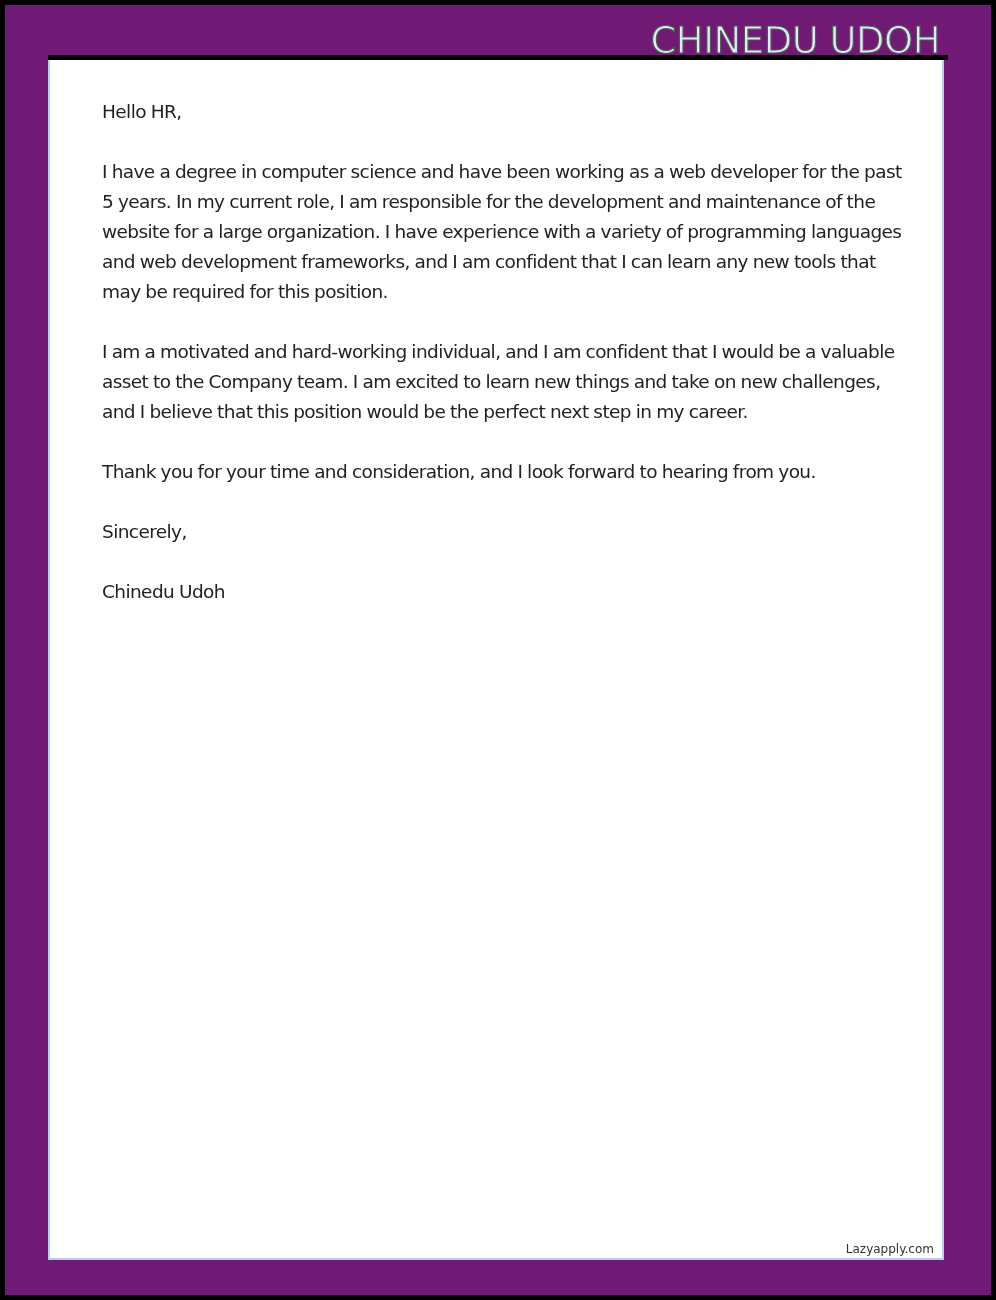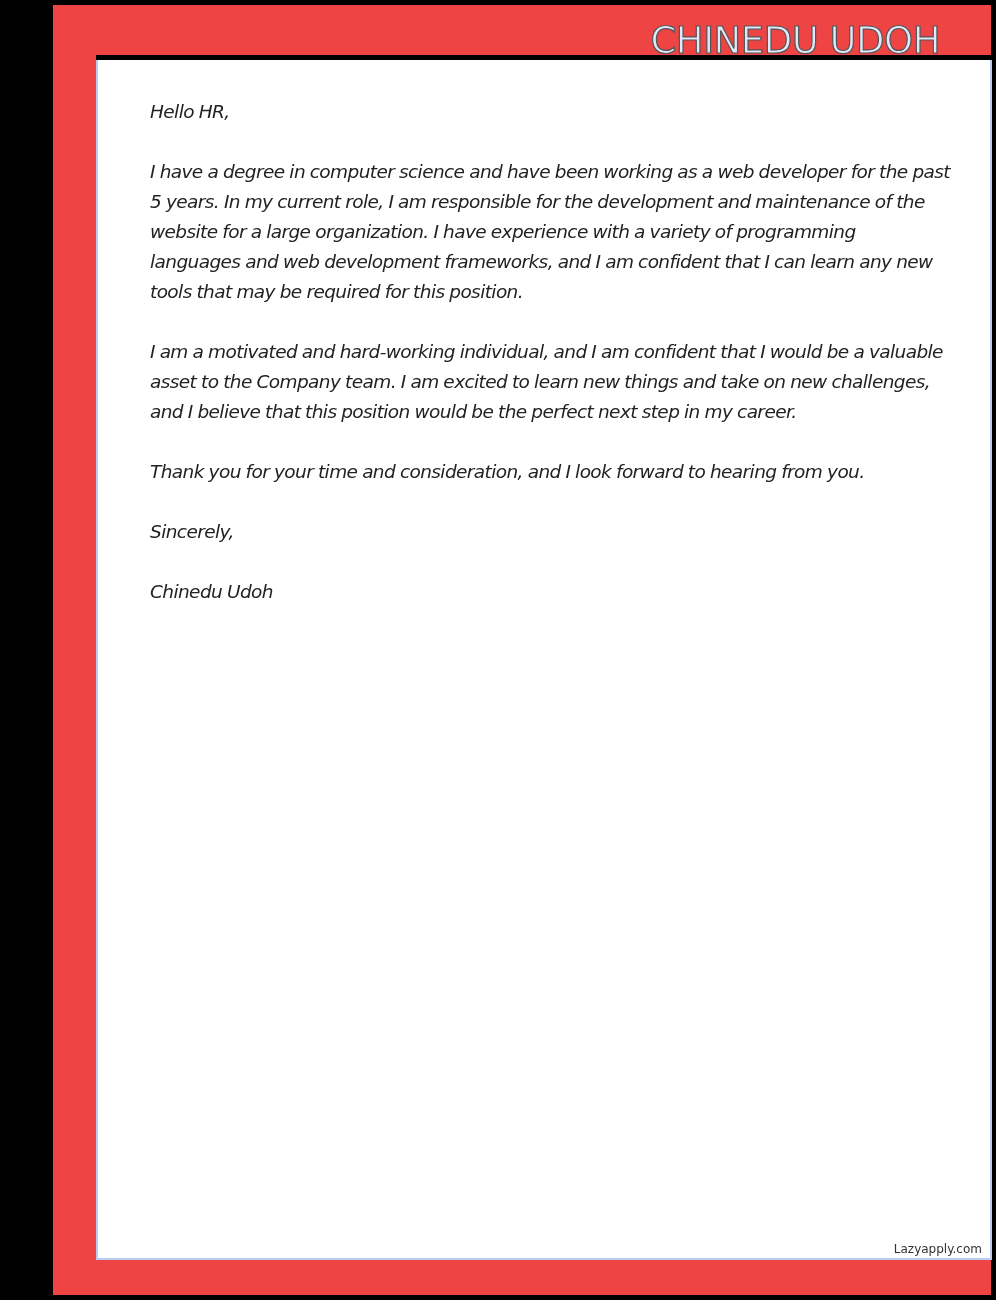--- a/index.html
+++ b/index.html
@@ -4,22 +4,21 @@
 <style>
   html, body { margin: 0; padding: 0; }
   body {
     width: 996px; height: 1300px;
     background: #000;
     position: relative;
     font-family: "DejaVu Sans", sans-serif;
   }
   .frame {
     position: absolute; left: 5px; top: 5px; right: 5px; bottom: 5px;
-    background: #ef4444;
-    margin-left: 48px;
+    background: #701a75;
   }
   .title {
     position: absolute;
     right: 51px; top: 14px;
     font-family: "DejaVu Sans", sans-serif;
     font-size: 37px;
     letter-spacing: -0.5px;
     color: #e0e8fa;
     -webkit-text-stroke: 1.2px #555;
     line-height: 44px;
@@ -44,21 +43,21 @@
     position: absolute;
     left: 52px; top: 42px;
     width: 800px;
     font-size: 18.5px;
     line-height: 30px;
     color: #222;
     font-family: "DejaVu Sans", sans-serif;
     letter-spacing: -0.6px;
     word-spacing: -0.5px;
   }
-  .content p { margin: 0 0 30px 0; font-style: italic; }
+  .content p { margin: 0 0 30px 0; }
   .content p.sig { margin-bottom: 10px; }
   .date { color: #1e88e5; }
   .footer {
     position: absolute;
     right: 8px; bottom: 2px;
     font-size: 12px; color: #333;
     font-family: "DejaVu Sans", sans-serif;
     text-align: right;
   }
 </style>

